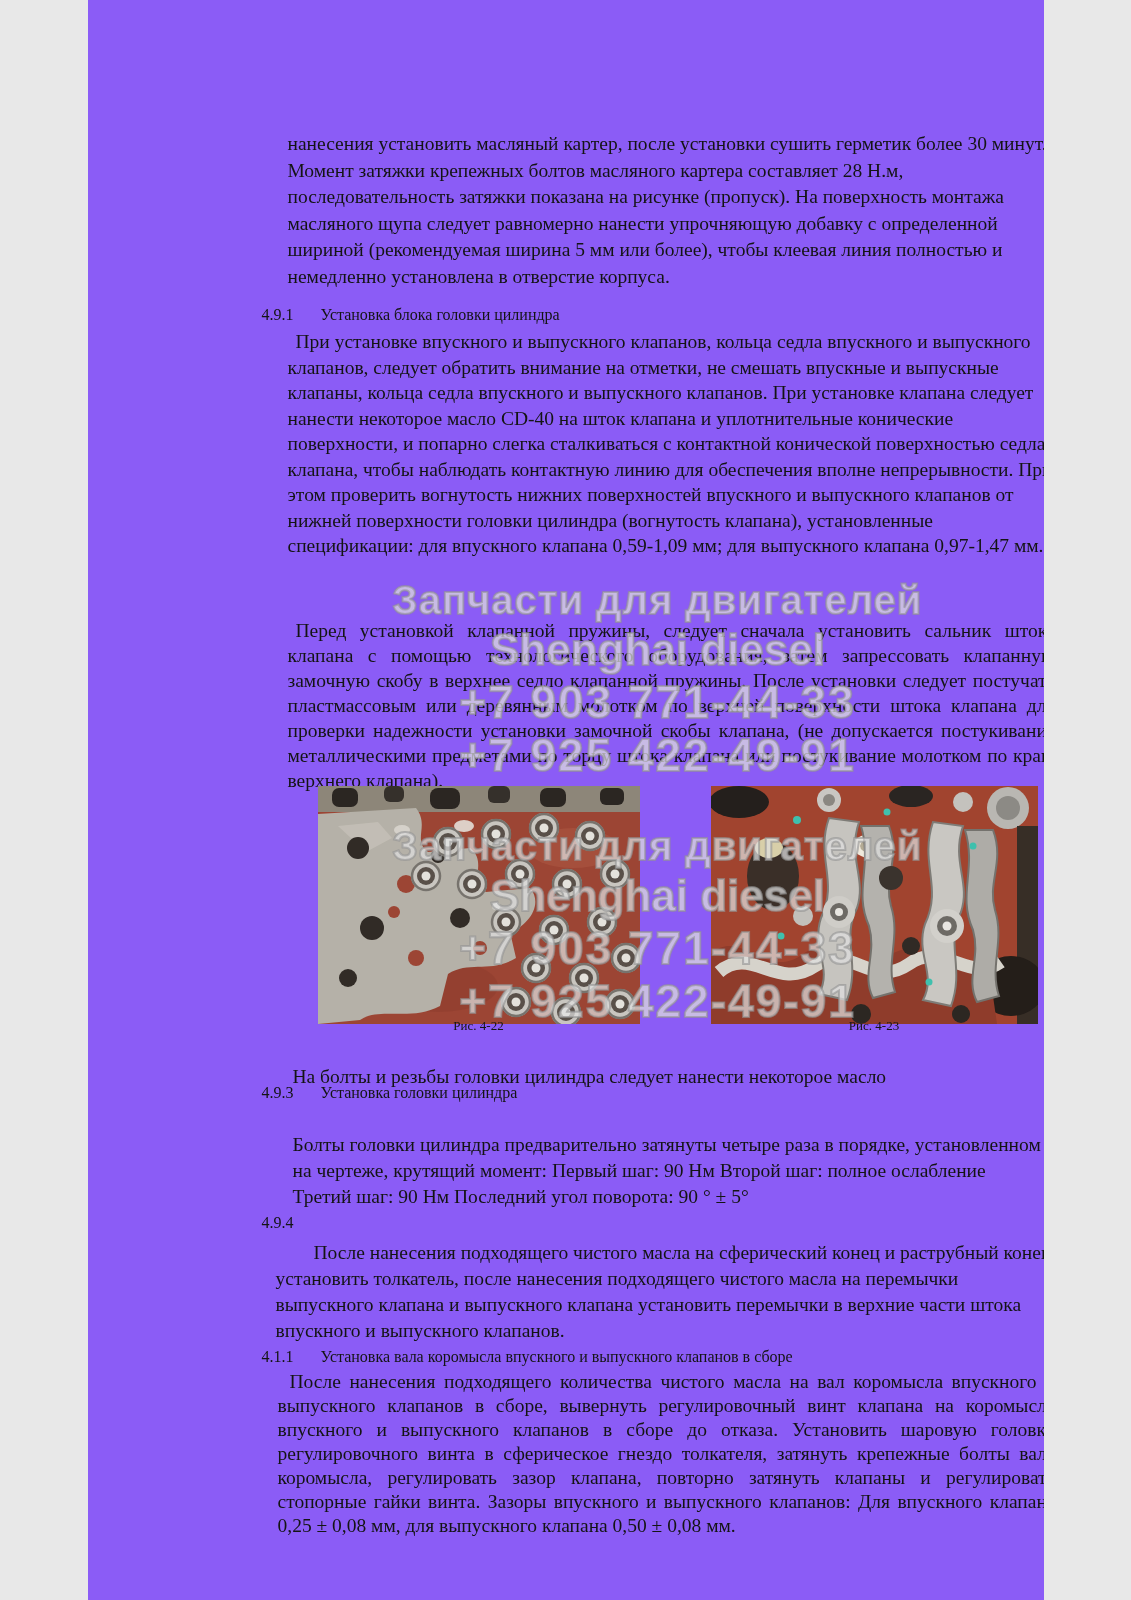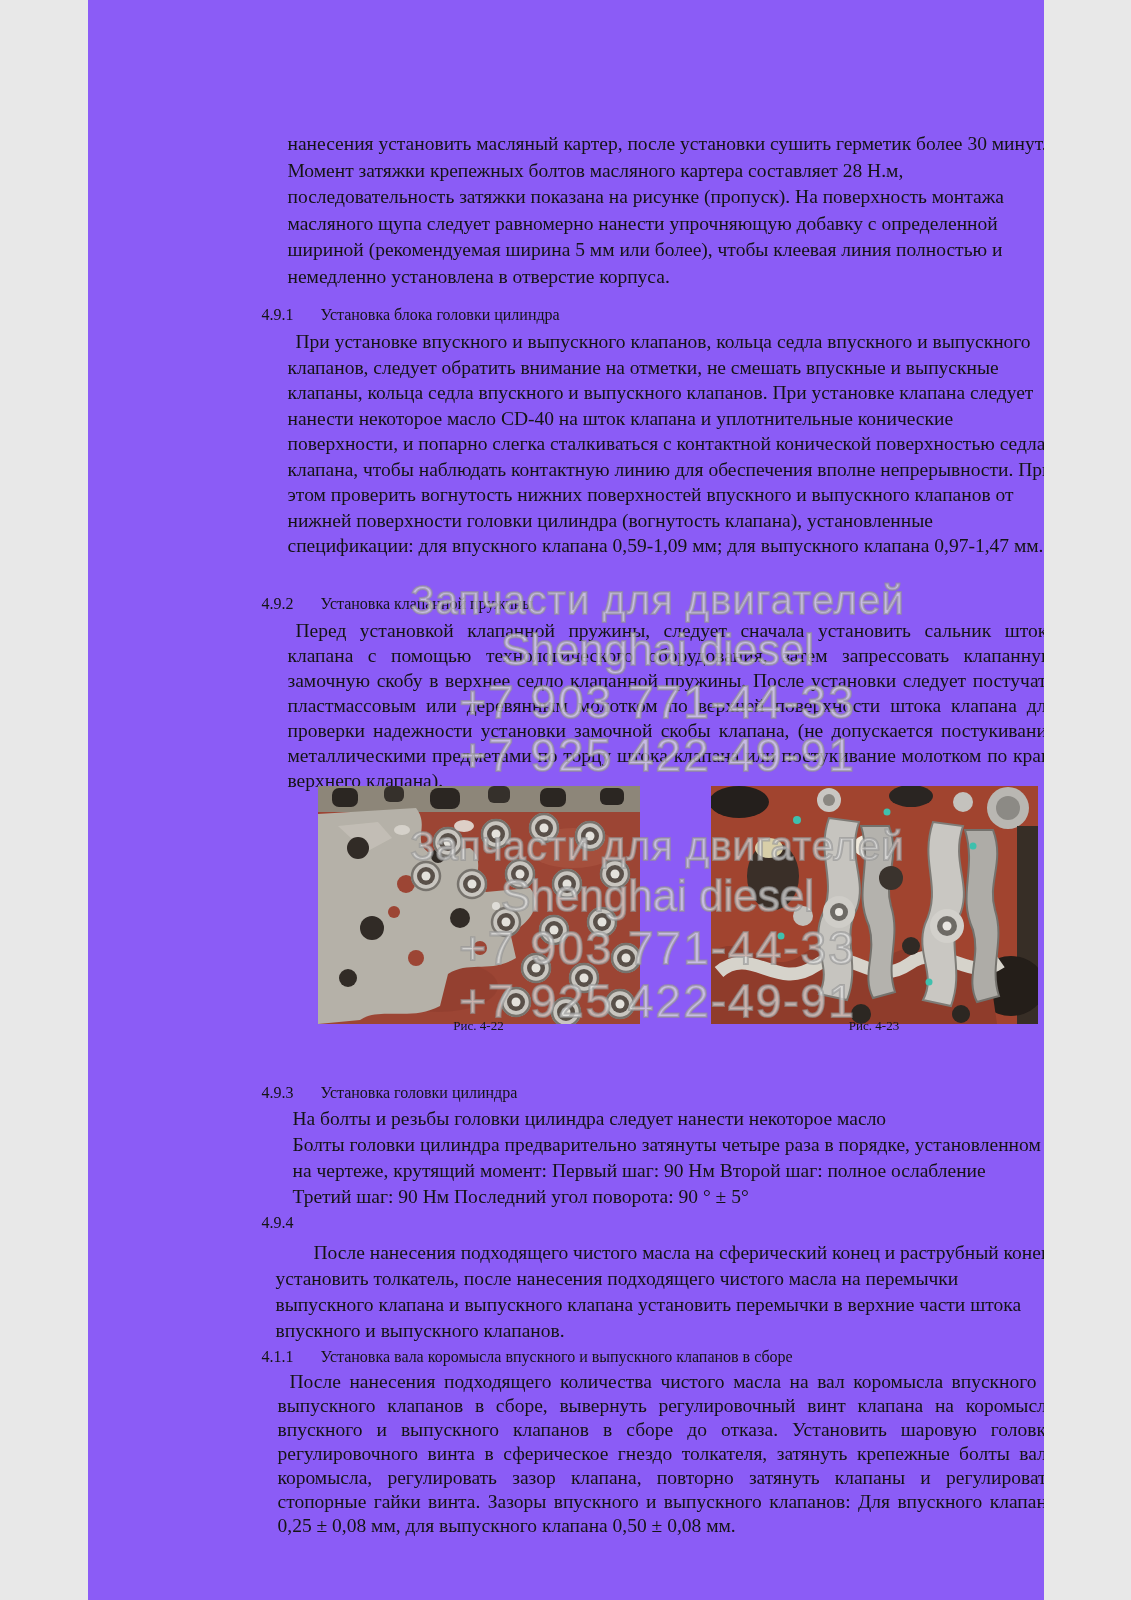--- a/index.html
+++ b/index.html
@@ -10,21 +10,21 @@
   }
   .abs { position:absolute; }
   p { margin:0; }
   .para { font-size:19.5px; line-height:26px; }
   .just { text-align:justify; }
   .heading { font-size:16px; line-height:26px; display:flex; }
   .heading .num { width:59px; flex:0 0 59px; }
   
   .watermark {
     position:absolute; left:170px; width:800px; text-align:center;
-    font-family:"Liberation Sans", sans-serif; font-weight:normal;
+    font-family:"Liberation Sans", sans-serif; font-weight:bold;
     z-index:6; pointer-events:none;
   }
   .wm-row {
     color:rgba(255,255,255,0.50);
     -webkit-text-stroke:2px rgba(148,148,148,0.62);
     text-shadow:0 0 1px rgba(150,150,150,0.45);
     white-space:nowrap;
   }
   .wm-r1 { font-size:40px; line-height:48px; letter-spacing:1px; }
   .wm-r2 { font-size:44px; line-height:52px; }
@@ -41,24 +41,20 @@
 <div class="page">
 
   <p class="para abs" style="top:131px; left:200px; width:770px; line-height:26.5px;">нанесения установить масляный картер, после установки сушить герметик более 30 минут. Момент затяжки крепежных болтов масляного картера составляет 28 Н.м, последовательность затяжки показана на рисунке (пропуск). На поверхность монтажа масляного щупа следует равномерно нанести упрочняющую добавку с определенной шириной (рекомендуемая ширина 5 мм или более), чтобы клеевая линия полностью и немедленно установлена в отверстие корпуса.</p>
 
   <div class="heading abs" style="top:302px; left:174px; width:800px;">
     <span class="num">4.9.1</span>
     <span>Установка блока головки цилиндра</span>
   </div>
   <p class="para abs" style="top:329px; left:200px; width:772px; line-height:25.5px; text-indent:8px;">При установке впускного и выпускного клапанов, кольца седла впускного и выпускного клапанов, следует обратить внимание на отметки, не смешать впускные и выпускные клапаны, кольца седла впускного и выпускного клапанов. При установке клапана следует нанести некоторое масло CD-40 на шток клапана и уплотнительные конические поверхности, и попарно слегка сталкиваться  с контактной конической поверхностью седла клапана, чтобы наблюдать контактную линию для обеспечения вполне непрерывности. При этом проверить вогнутость нижних поверхностей впускного и выпускного клапанов от нижней поверхности головки цилиндра (вогнутость клапана), установленные спецификации: для впускного клапана 0,59-1,09 мм; для выпускного клапана 0,97-1,47 мм.</p>
 
-  <div class="heading abs" style="top:591px; left:174px; width:800px;">
-    <span class="num">4.9.2</span>
-    <span>Установка клапанной пружины</span>
-  </div>
   <p class="para just abs" style="top:618px; left:200px; width:768px; line-height:25px; text-indent:8px;">Перед установкой клапанной пружины, следует сначала установить сальник штока клапана с помощью технологического оборудования, затем запрессовать клапанную замочную скобу в верхнее седло клапанной пружины. После установки следует постучать пластмассовым или деревянным молотком по верхней поверхности штока клапана для проверки надежности установки замочной скобы клапана, (не допускается постукивание металлическими предметами по торцу штока клапана или постукивание молотком по краю верхнего клапана).</p>
 
   <div class="watermark" style="top:576px;">
     <div class="wm-row wm-r1">Запчасти для двигателей</div>
     <div class="wm-row wm-r2">Shenghai diesel</div>
     <div class="wm-row wm-r3">+7 903 771-44-33</div>
     <div class="wm-row wm-r4">+7 925 422-49-91</div>
   </div>
 
   <div class="figure" style="left:230px; width:322px;">
@@ -167,21 +163,21 @@
     <div class="wm-row wm-r4">+7 925 422-49-91</div>
   </div>
 
   <div class="caption" style="left:230px; width:322px;">Рис. 4-22</div>
   <div class="caption" style="left:623px; width:327px;">Рис. 4-23</div>
 
   <div class="heading abs" style="top:1080px; left:174px; width:800px;">
     <span class="num">4.9.3</span>
     <span>Установка головки цилиндра</span>
   </div>
-  <p class="para abs" style="top:1106px; left:205px; width:763px;">На болты и резьбы головки цилиндра следует нанести некоторое масло</p>
+  <p class="para abs" style="top:1064px; left:205px; width:763px;">На болты и резьбы головки цилиндра следует нанести некоторое масло</p>
   <p class="para abs" style="top:1132px; left:205px; width:763px;">Болты головки цилиндра предварительно затянуты четыре раза в порядке, установленном на чертеже, крутящий момент: Первый шаг: 90 Нм  Второй шаг: полное ослабление</p>
   <p class="para abs" style="top:1184px; left:205px; width:763px;">Третий шаг: 90 Нм   Последний угол поворота: 90 ° ± 5°</p>
 
   <div class="heading abs" style="top:1210px; left:174px; width:800px;">
     <span class="num">4.9.4</span>
   </div>
   <p class="para abs" style="top:1240px; left:188px; width:780px; text-indent:38px;">После нанесения подходящего чистого масла на сферический конец и раструбный конец установить толкатель, после нанесения подходящего чистого масла на перемычки выпускного клапана и выпускного клапана установить перемычки в верхние части штока впускного и выпускного клапанов.</p>
 
   <div class="heading abs" style="top:1344px; left:174px; width:800px;">
     <span class="num">4.1.1</span>

